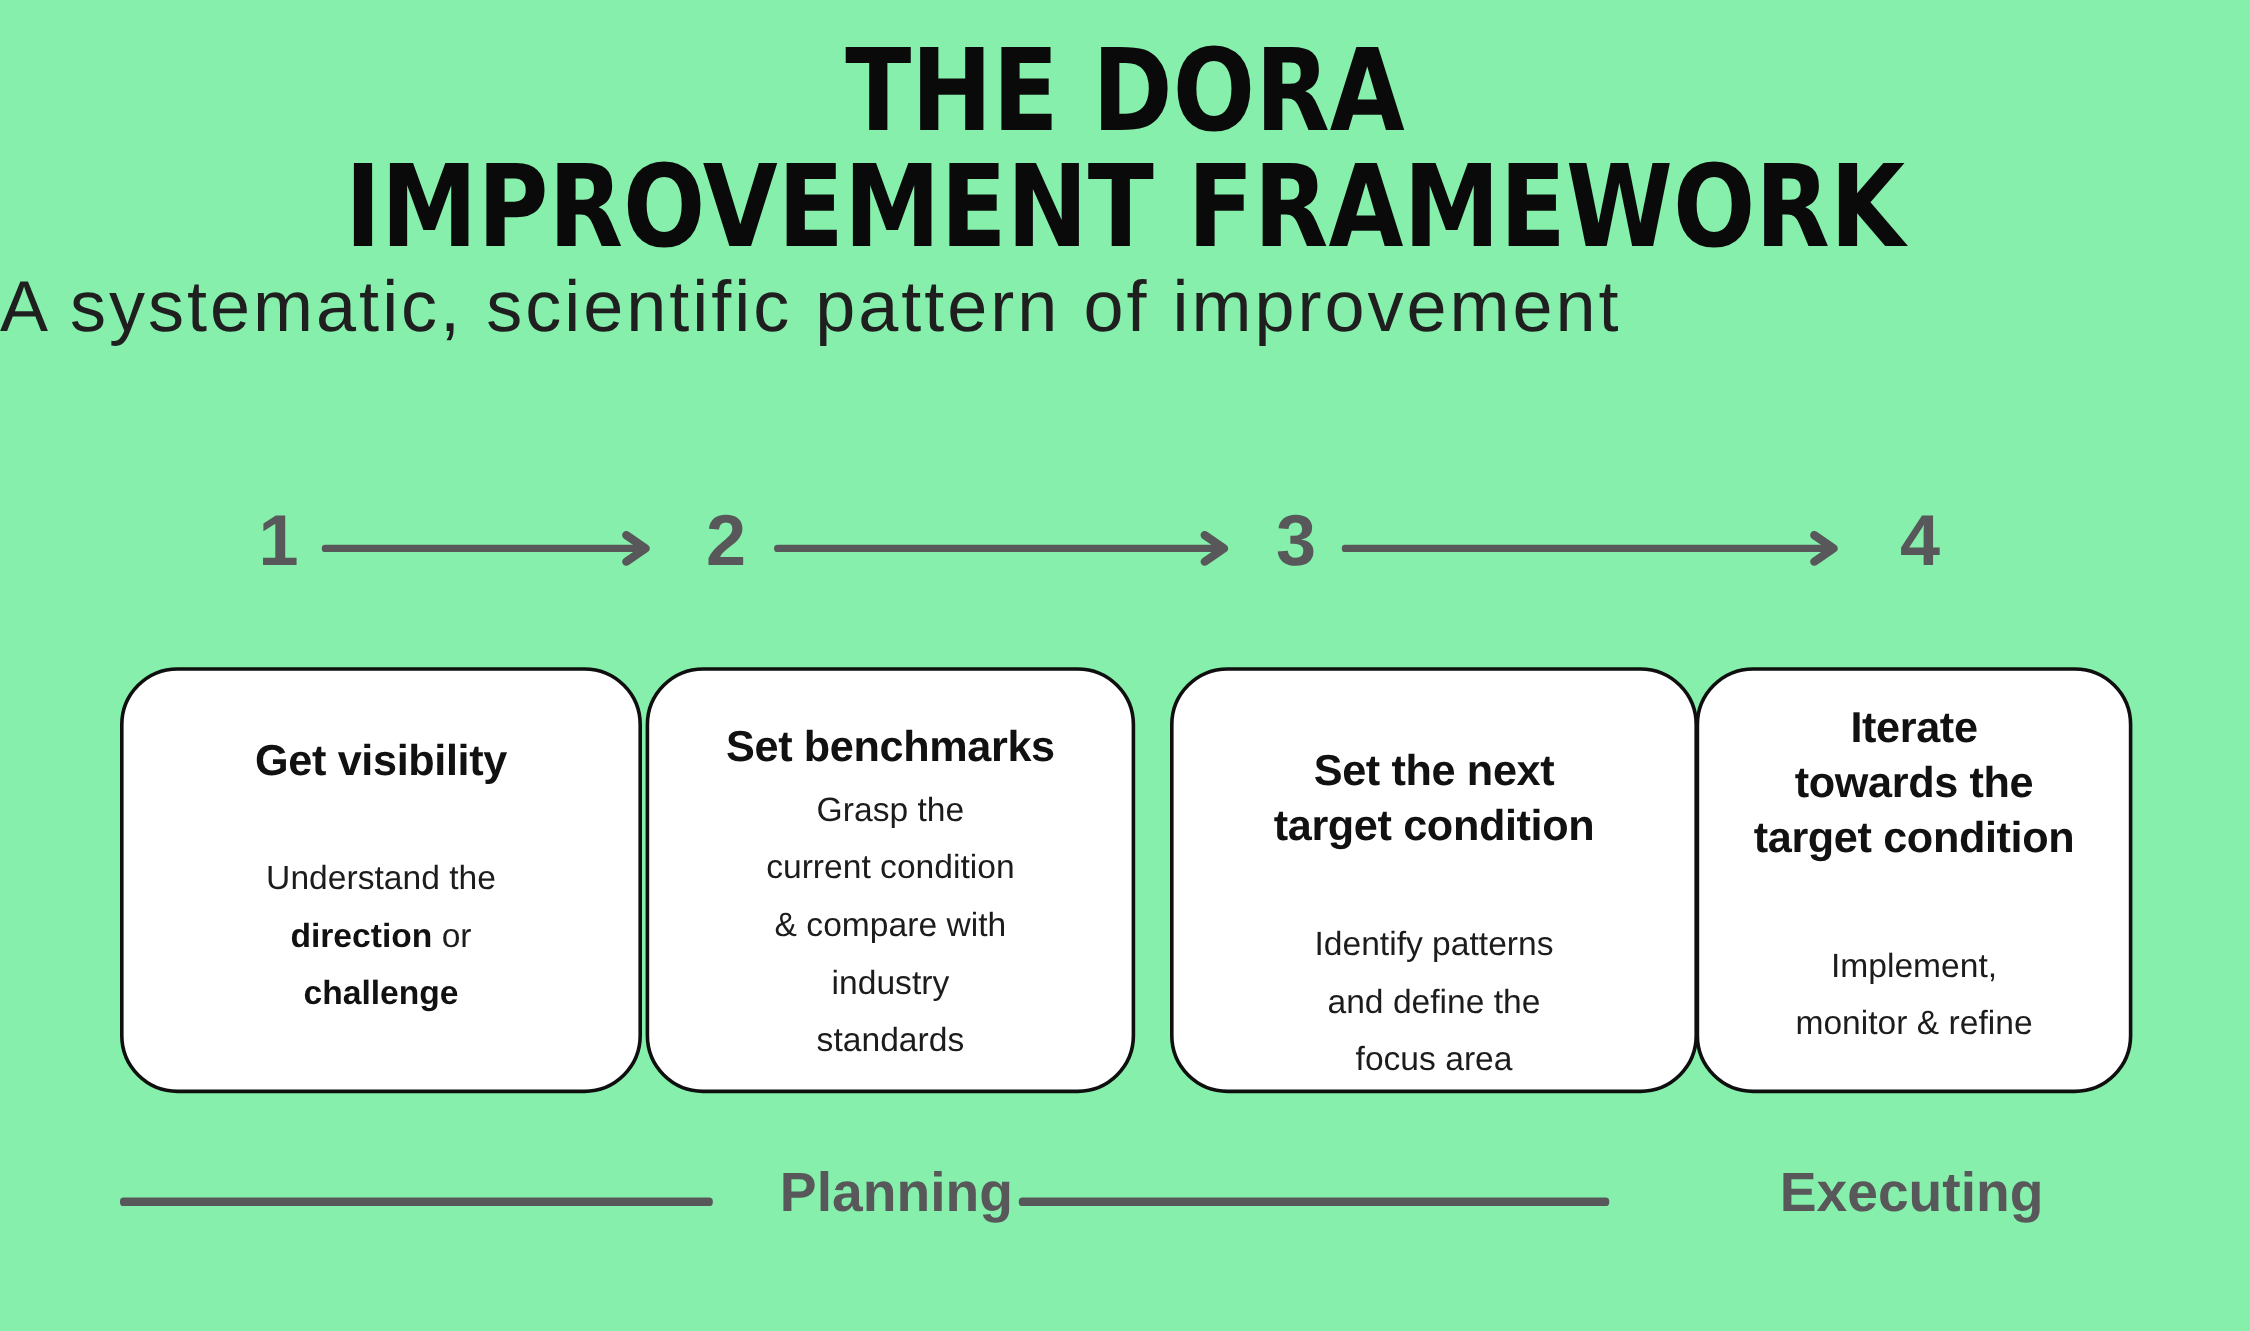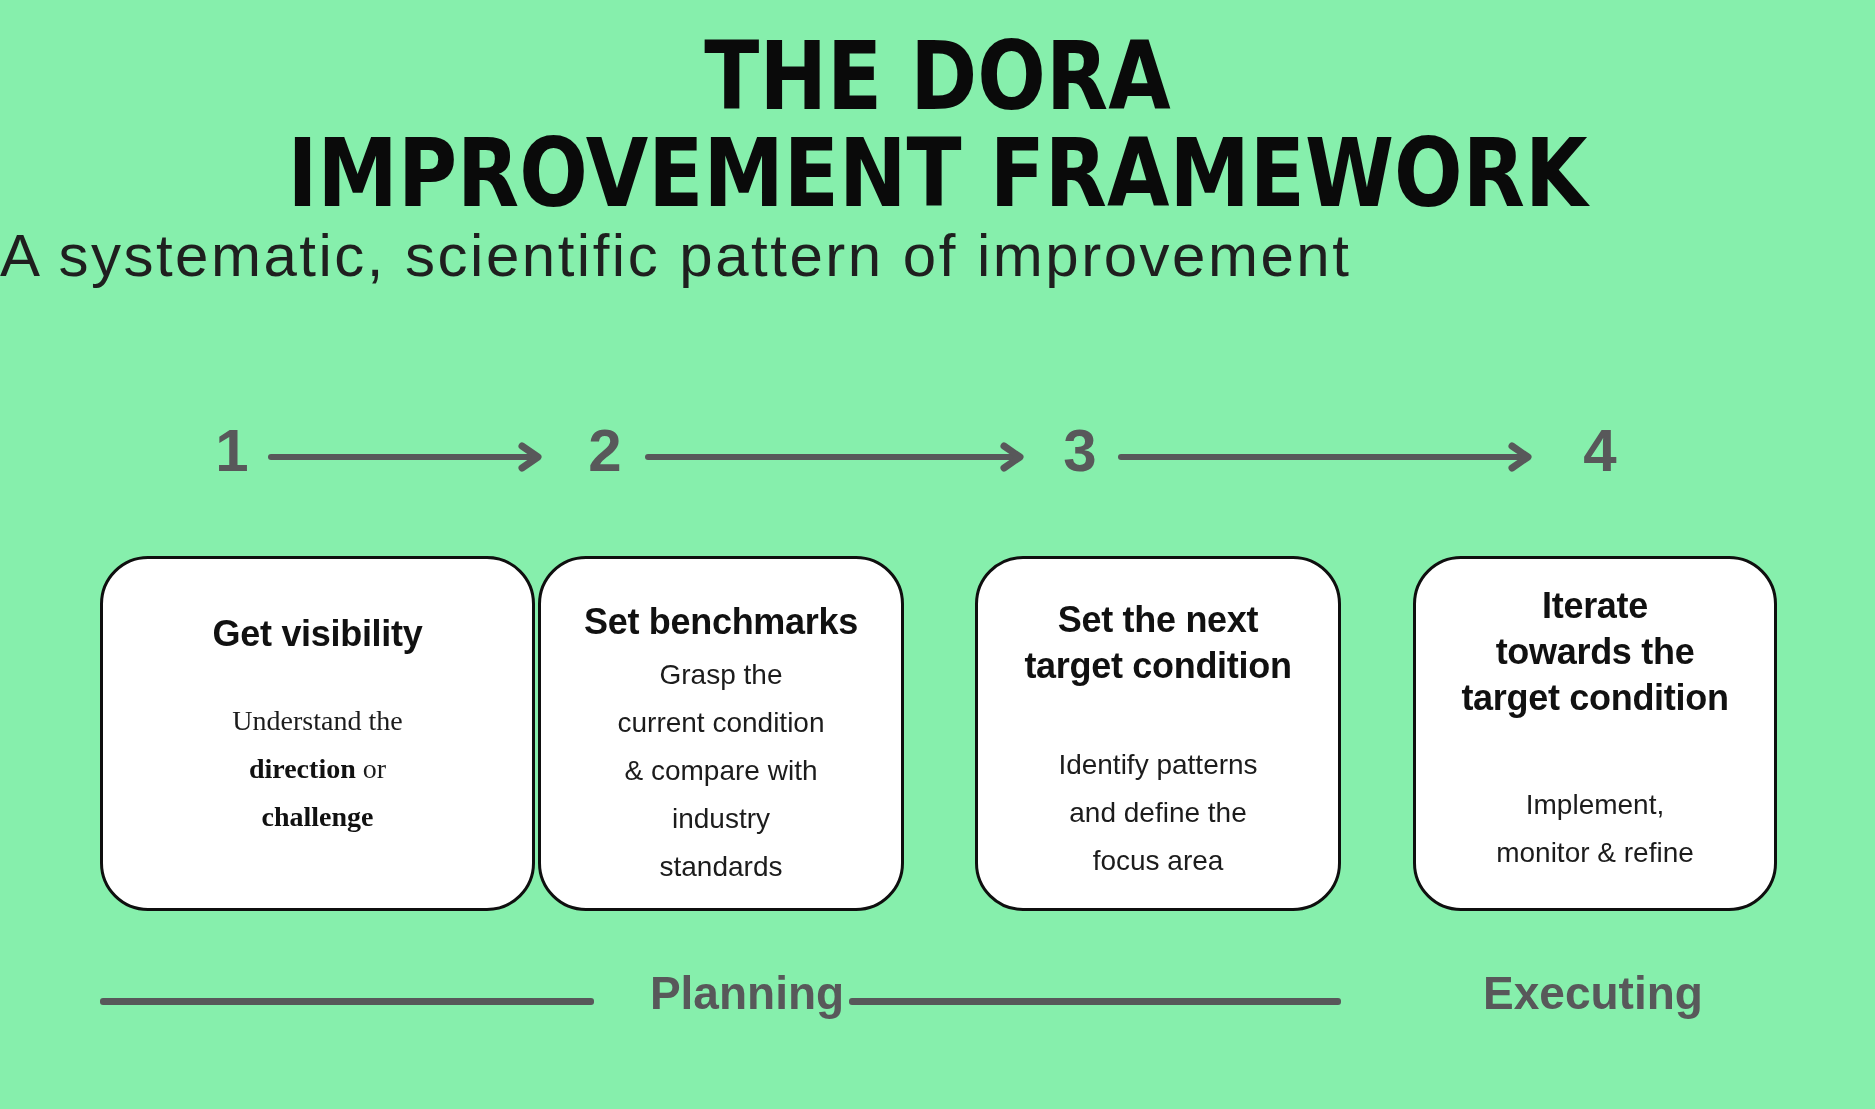--- a/index.html
+++ b/index.html
@@ -77,41 +77,41 @@
     top: 556px;
     height: 355px;
     border: 3.5px solid #0f0f0f;
     border-radius: 48px;
     background: #ffffff;
     text-align: center;
     padding-left: 20px;
     padding-right: 20px;
   }
   .b1 { left: 100px;  width: 435px; padding-top: 52px; }
-  .b2 { left: 538px;  width: 366px; padding-top: 40px; }
-  .b3 { left: 975px;  width: 366px; padding-top: 38px; }
+  .b2 { left: 538px;  width: 408px; padding-top: 40px; }
+  .b3 { left: 975px;  width: 440px; padding-top: 60px; }
   .b4 { left: 1413px; width: 364px; padding-top: 24px; }
 
   .box-heading {
     font-size: 36px;
     line-height: 46px;
     font-weight: 700;
     letter-spacing: -0.3px;
     color: #111111;
     white-space: pre-line;
   }
   .box-body {
     font-size: 28px;
     line-height: 48px;
     font-weight: 400;
     color: #1c1c1c;
     white-space: pre-line;
   }
   .box-body b { font-weight: 700; color: #111111; }
-  .b1 .box-body { margin-top: 40px; font-family: Liberation Serif, serif; }
+  .b1 .box-body { margin-top: 51px; }
   .b2 .box-body { margin-top: 6px; }
   .b3 .box-body { margin-top: 52px; }
   .b4 .box-body { margin-top: 60px; }
 
   
   .phase-line {
     position: absolute;
     top: 998px;
     height: 7px;
     background: #58585a;

